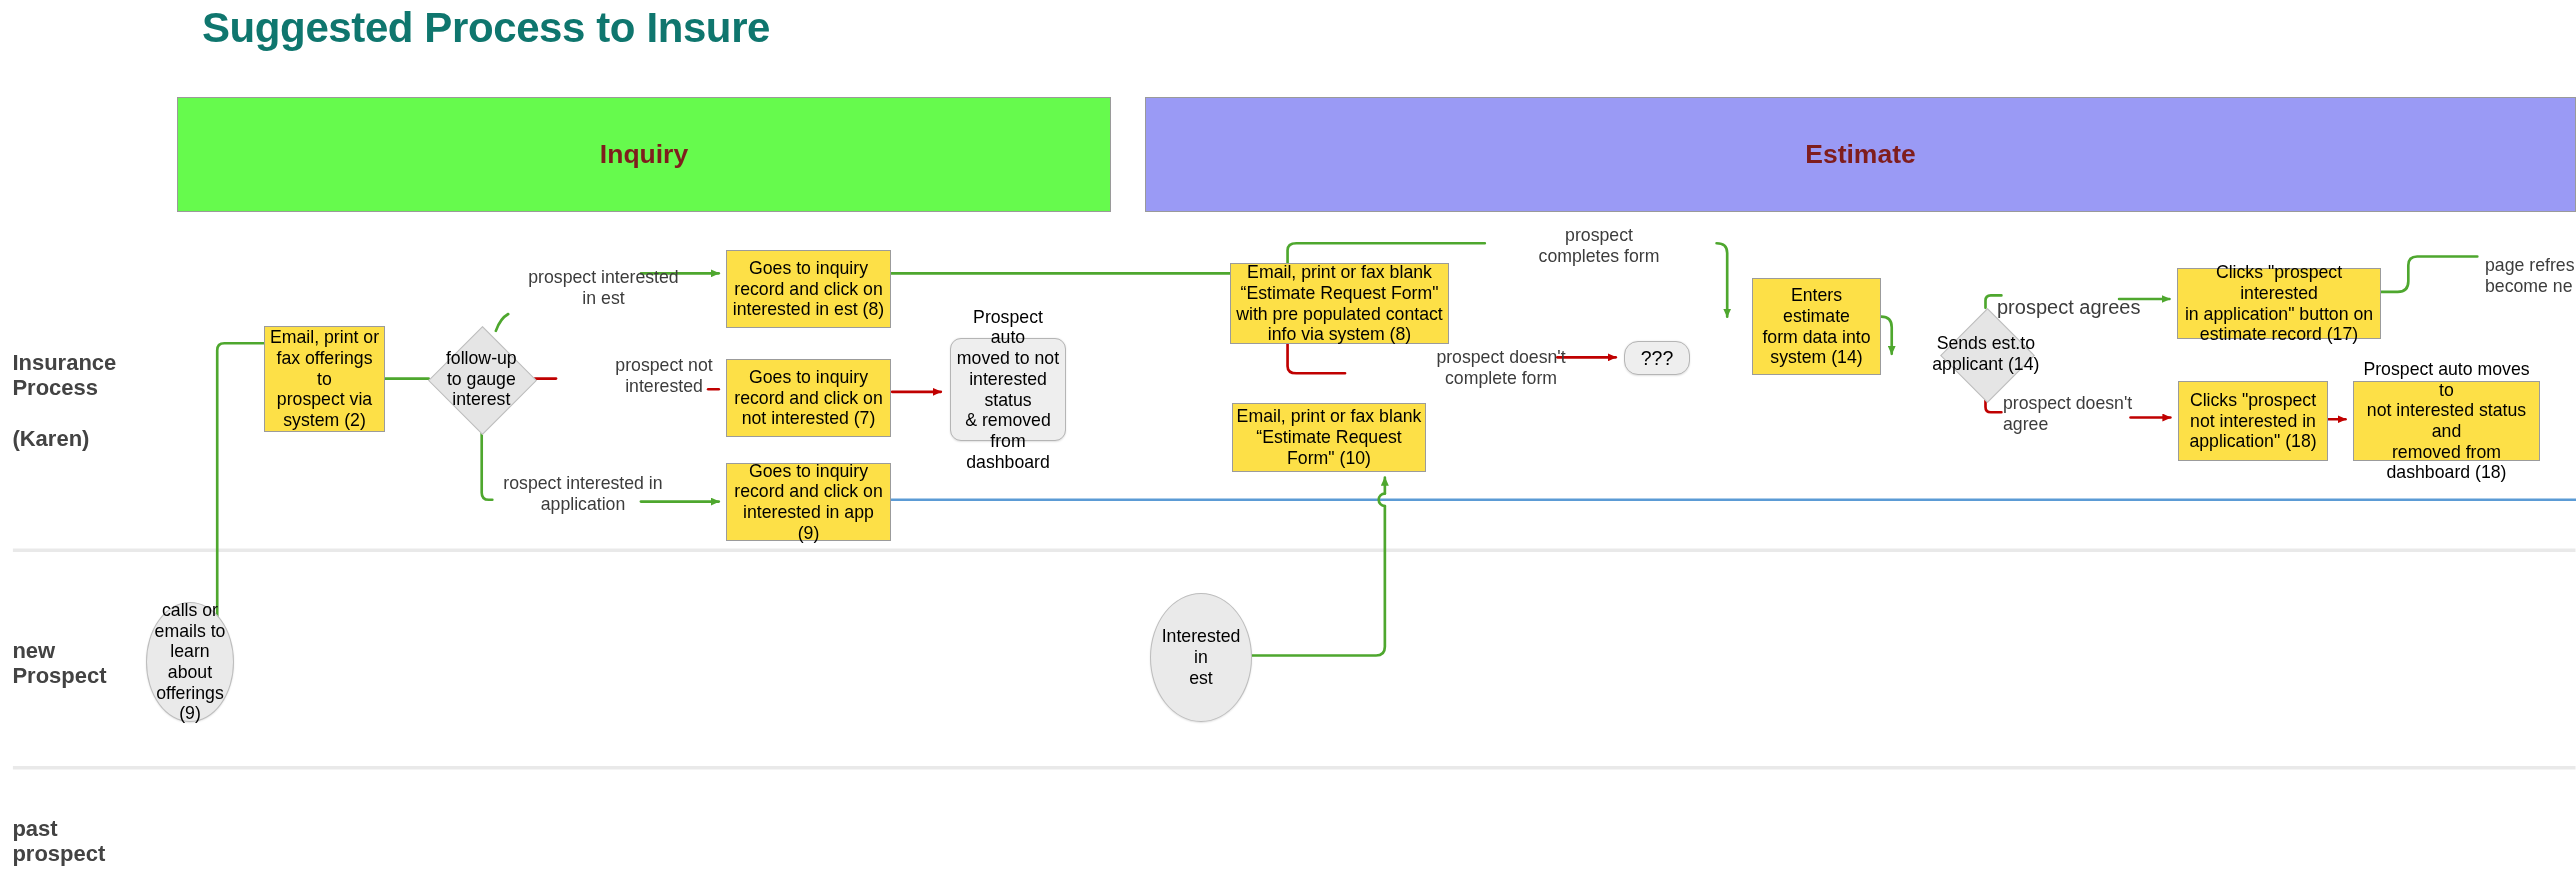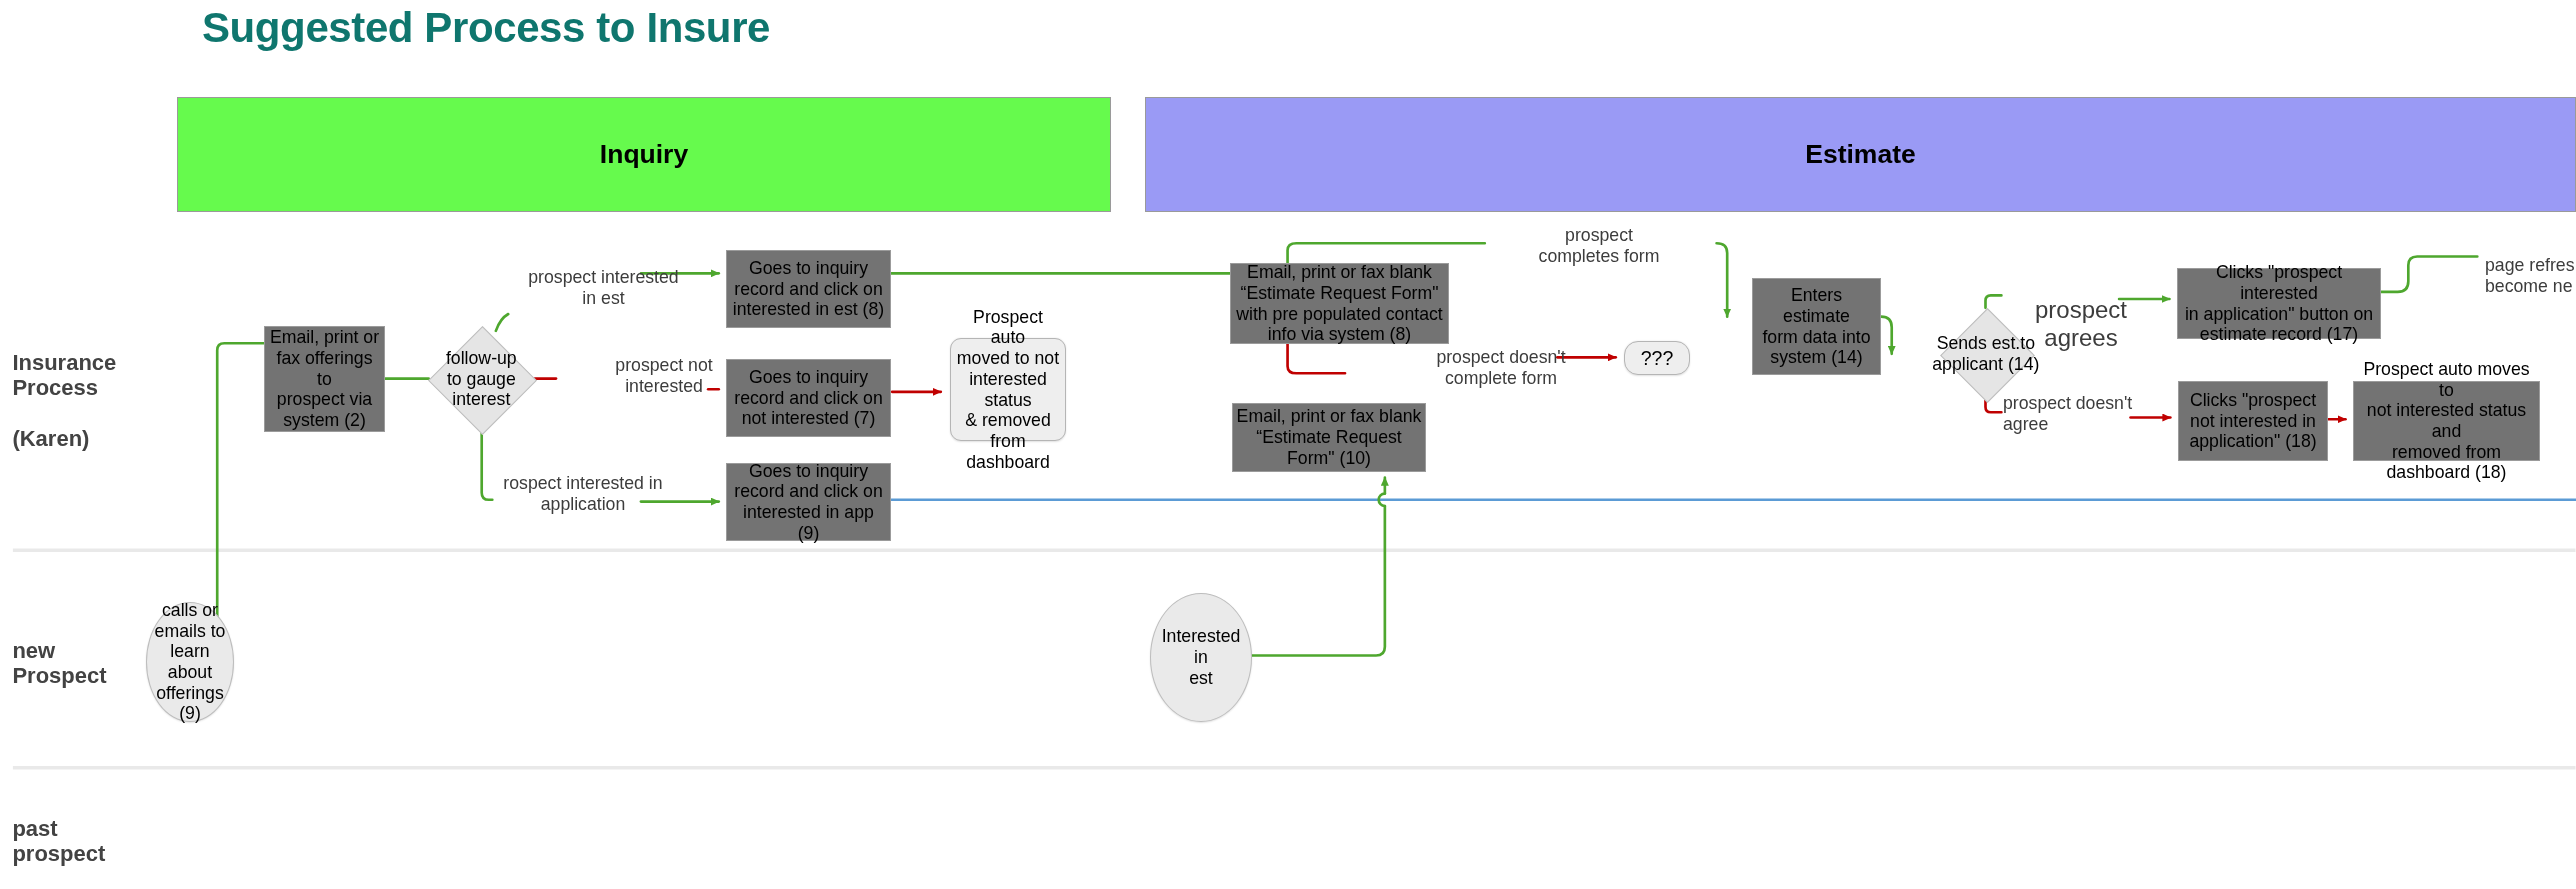--- a/index.html
+++ b/index.html
@@ -11,36 +11,36 @@
     position:absolute;left:202px;top:4.4px;
     font-size:42px;font-weight:bold;color:#0f766e;
     letter-spacing:-0.4px;white-space:nowrap;
   }
 
   .phase-band{
     position:absolute;display:flex;align-items:center;
     box-sizing:border-box;border:0.9px solid #9a9a9a;
   }
   .phase-band .phase-label{
-    width:100%;text-align:center;font-size:26.5px;font-weight:bold;color:#000000;
+    width:100%;text-align:center;font-size:26.5px;font-weight:bold;color:#7f1d1d;
   }
 
   .lane-label{
     position:absolute;font-size:22px;font-weight:bold;color:#434343;
     line-height:1.16;white-space:pre-line;
   }
 
   .node{
     position:absolute;box-sizing:border-box;
     display:flex;align-items:center;justify-content:center;
     text-align:center;color:#000;line-height:1.17;
     padding:1.8px 3.5px;
   }
   .node.rect{
-    background:#737373;border:0.9px solid #9b9b9b;
+    background:#fde047;border:0.9px solid #9b9b9b;
   }
   .node.round{
     background:#eeeeee;border:0.9px solid #b5b5b5;border-radius:14px;
     box-shadow:0 0.9px 1.8px rgba(0,0,0,.12);
   }
   .node.ellipse{
     background:#eaeaea;border:0.9px solid #bdbdbd;border-radius:50%;
     box-shadow:0 0.9px 1.8px rgba(0,0,0,.12);
   }
   .node .node-text{display:block;width:100%;white-space:pre-line;}
@@ -241,20 +241,20 @@
   <div class="edge-label" id="el-0" style="left: 506px; top: 267px; width: 195px; font-size: 17.7px; text-align: center;">prospect interested
 in est</div>
   <div class="edge-label" id="el-1" style="left: 593px; top: 355px; width: 142px; font-size: 17.7px; text-align: center;">prospect not
 interested</div>
   <div class="edge-label" id="el-2" style="left: 483px; top: 473px; width: 200px; font-size: 17.7px; text-align: center;">rospect interested in
 application</div>
   <div class="edge-label" id="el-3" style="left: 1504px; top: 225px; width: 190px; font-size: 17.7px; text-align: center;">prospect
 completes form</div>
   <div class="edge-label" id="el-4" style="left: 1407px; top: 347px; width: 188px; font-size: 17.7px; text-align: center;">prospect doesn't
 complete form</div>
-  <div class="edge-label" id="el-5" style="left: 1997px; top: 296px; width: 168px; font-size: 24px; text-align: center;">prospect agrees</div>
+  <div class="edge-label" id="el-5" style="left: 1997px; top: 296px; width: 168px; font-size: 20px; text-align: left;">prospect agrees</div>
   <div class="edge-label" id="el-6" style="left: 2003px; top: 393px; width: 150px; font-size: 17.7px; text-align: left;">prospect doesn't
 agree</div>
   <div class="edge-label" id="el-7" style="left: 2485px; top: 255px; width: 133px; font-size: 17.7px; text-align: left;">page refres
 become ne</div>
 
 </div>
 
 
 </body></html>

